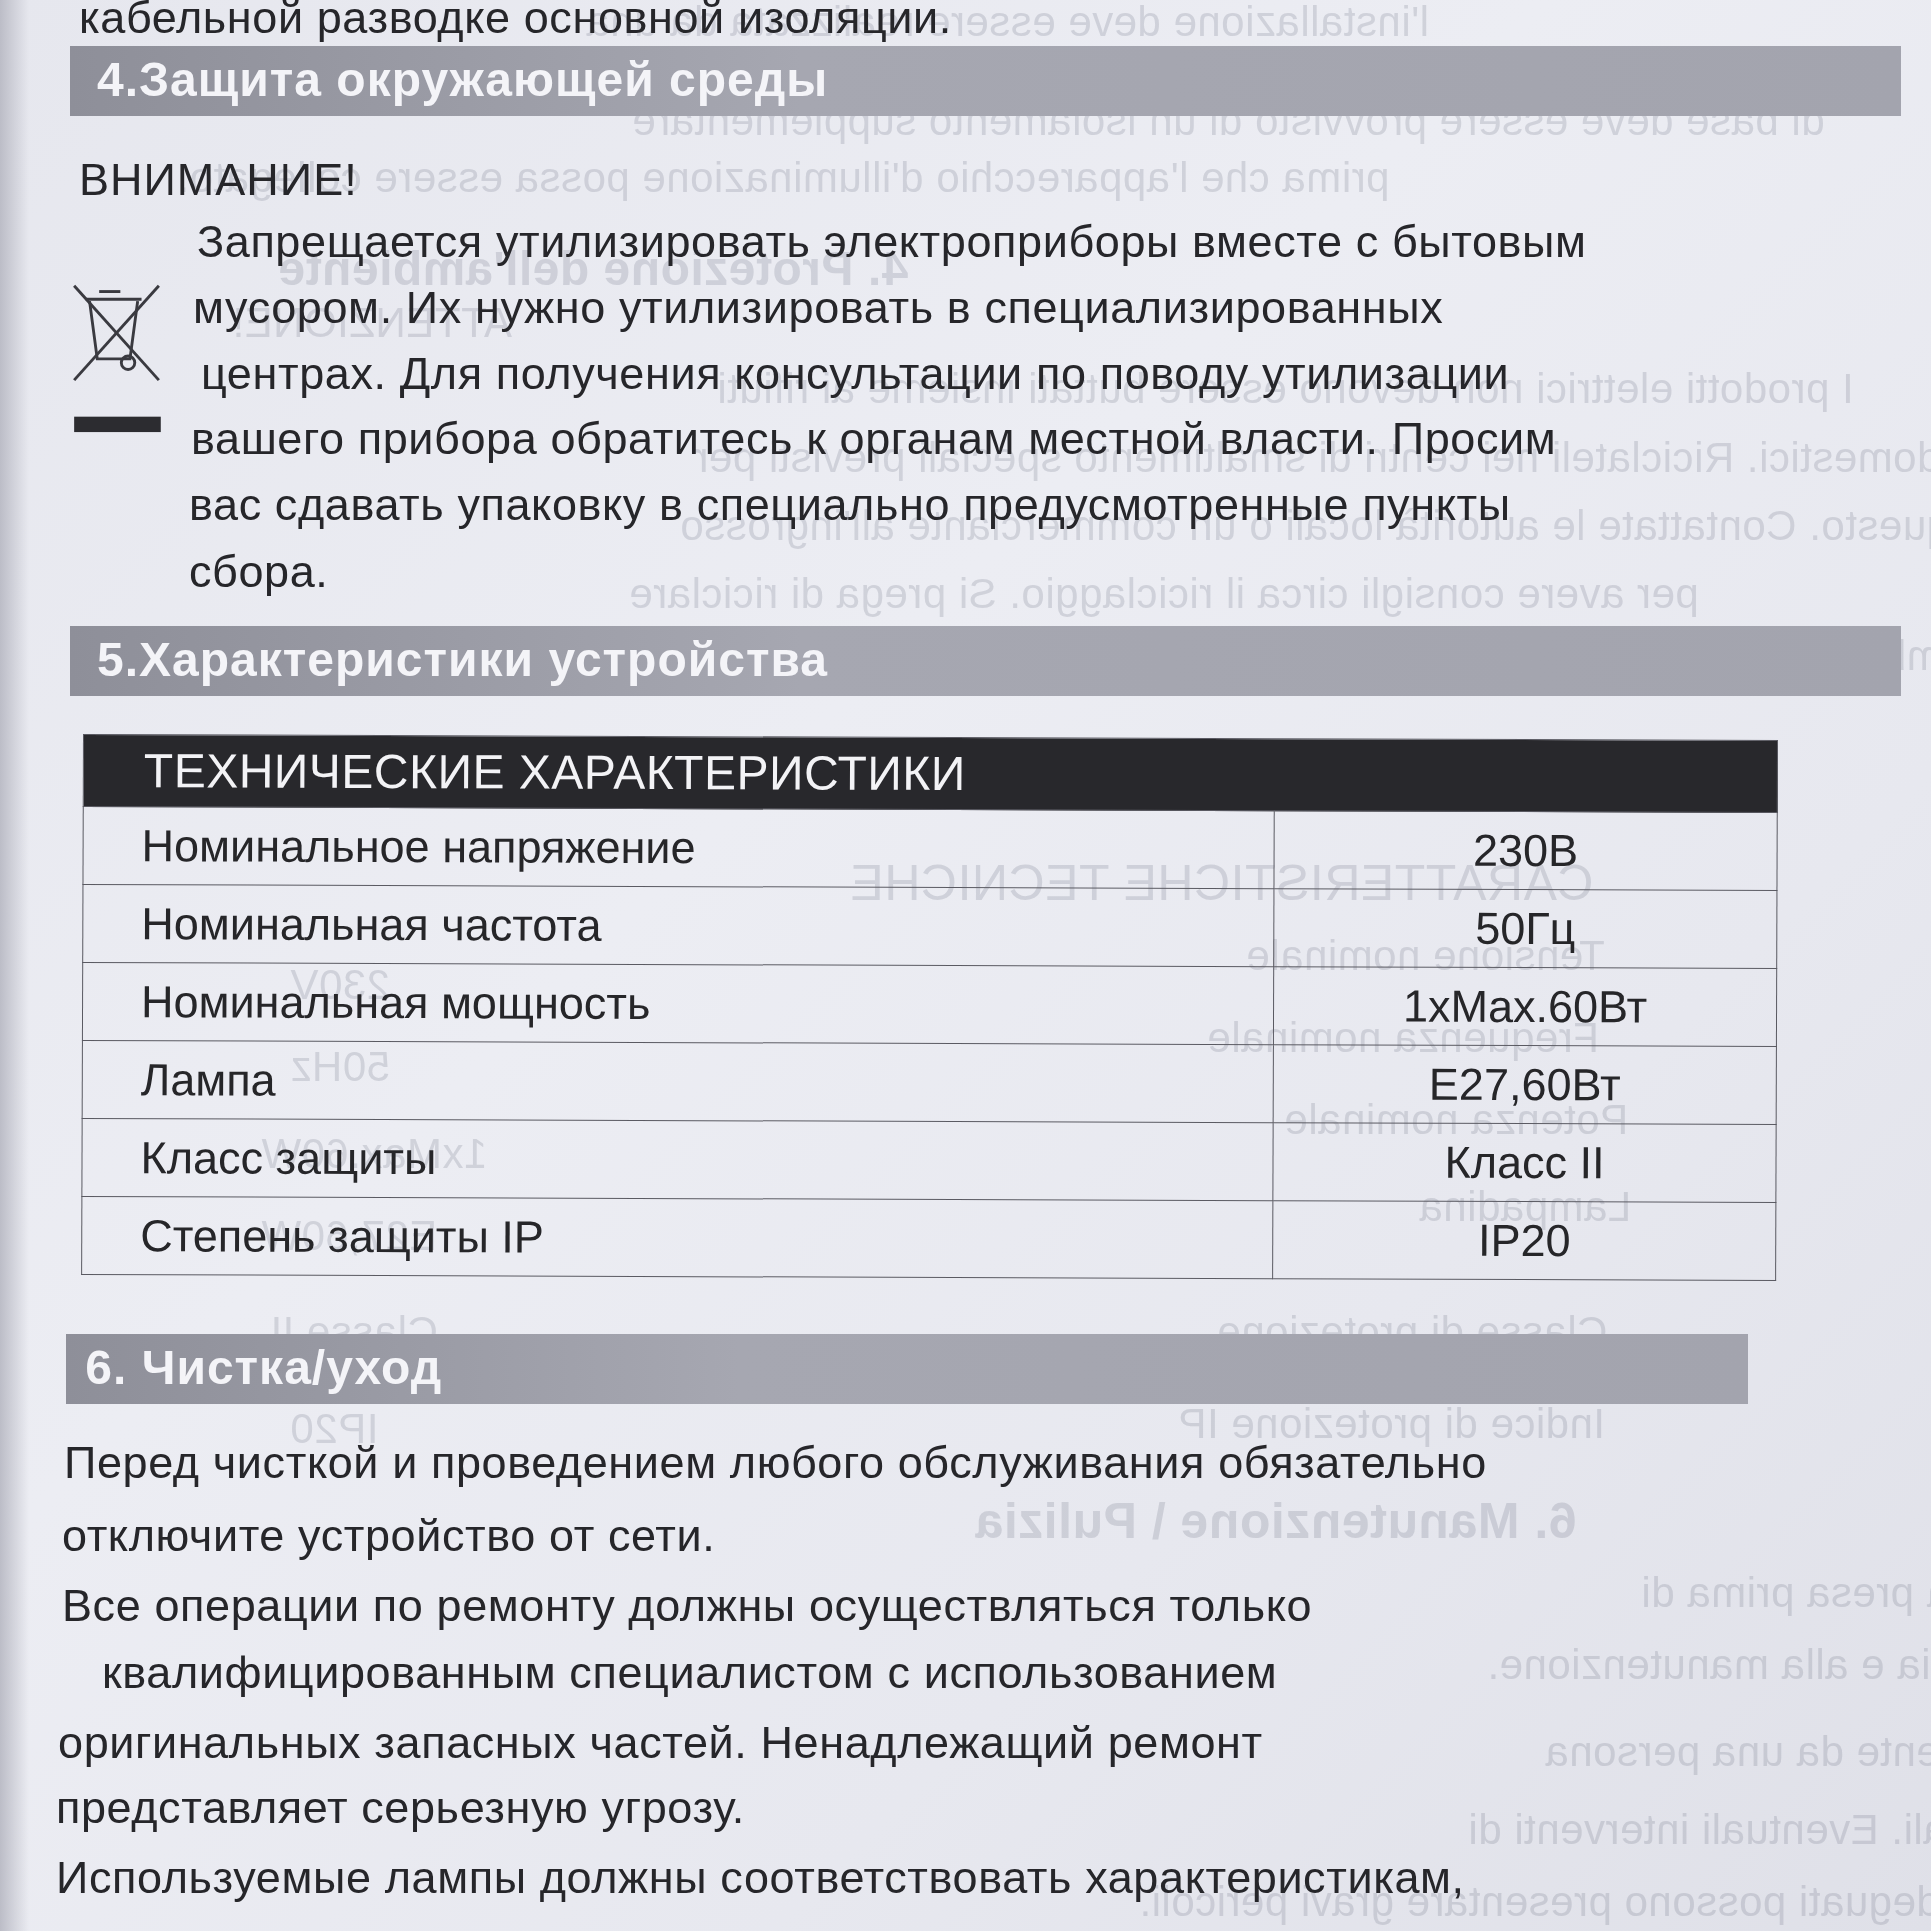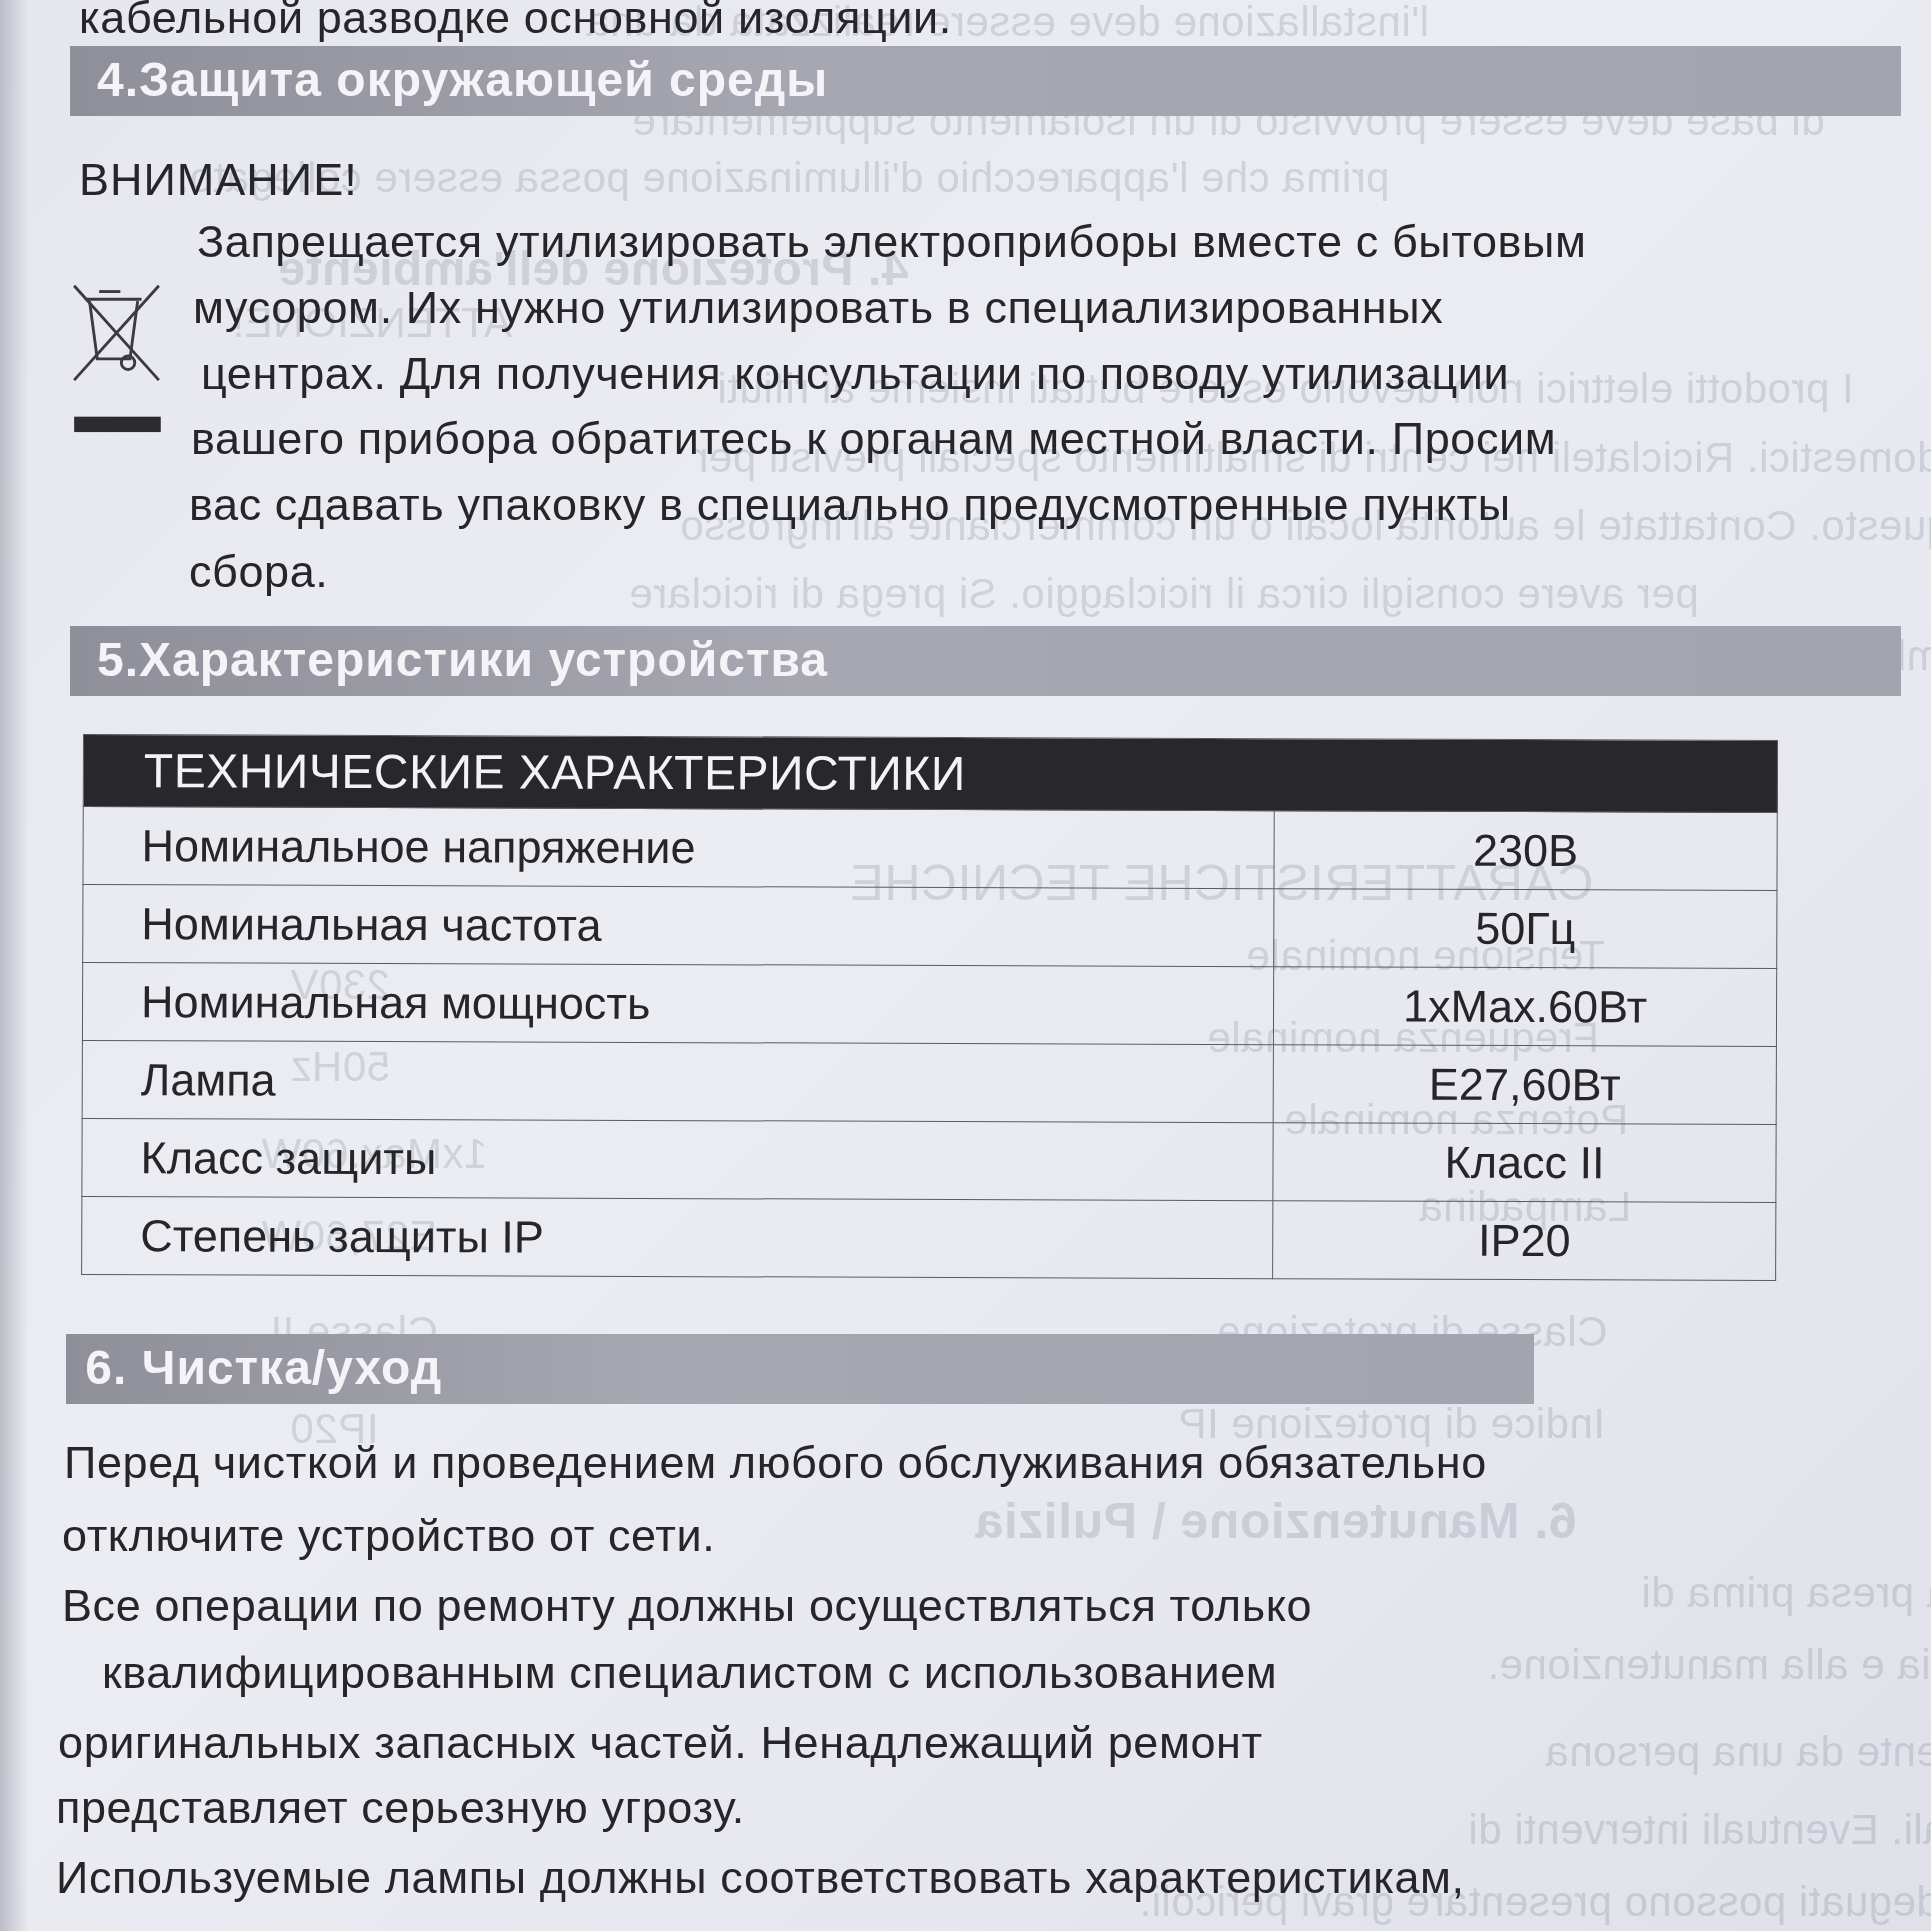--- a/index.html
+++ b/index.html
@@ -189,21 +189,21 @@
     <td class="label">Класс защиты</td>
     <td class="value">Класс II</td>
   </tr>
   <tr>
     <td class="label">Степень защиты IP</td>
     <td class="value">IP20</td>
   </tr>
 </tbody>
   </table>
 
-<div class="section-bar" style="left:66px; top:1334px; width:1468px;">
+<div class="section-bar" style="left:66px; top:1334px; width:1682px;">
   <div class="section-title" style="left:19.3px;">6. Чистка/уход</div>
 </div>
 
 <div>
   <div class="text-line" style="left:64px; top:1437px;">Перед чисткой и проведением любого обслуживания обязательно</div>
   <div class="text-line" style="left:62px; top:1510px;">отключите устройство от сети.</div>
   <div class="text-line" style="left:62px; top:1580px;">Все операции по ремонту должны осуществляться только</div>
   <div class="text-line" style="left:60px; top:1647px;margin-left:42px;">квалифицированным специалистом с использованием</div>
   <div class="text-line" style="left:58px; top:1717px;">оригинальных запасных частей. Ненадлежащий ремонт</div>
   <div class="text-line" style="left:56px; top:1782px;">представляет серьезную угрозу.</div>

